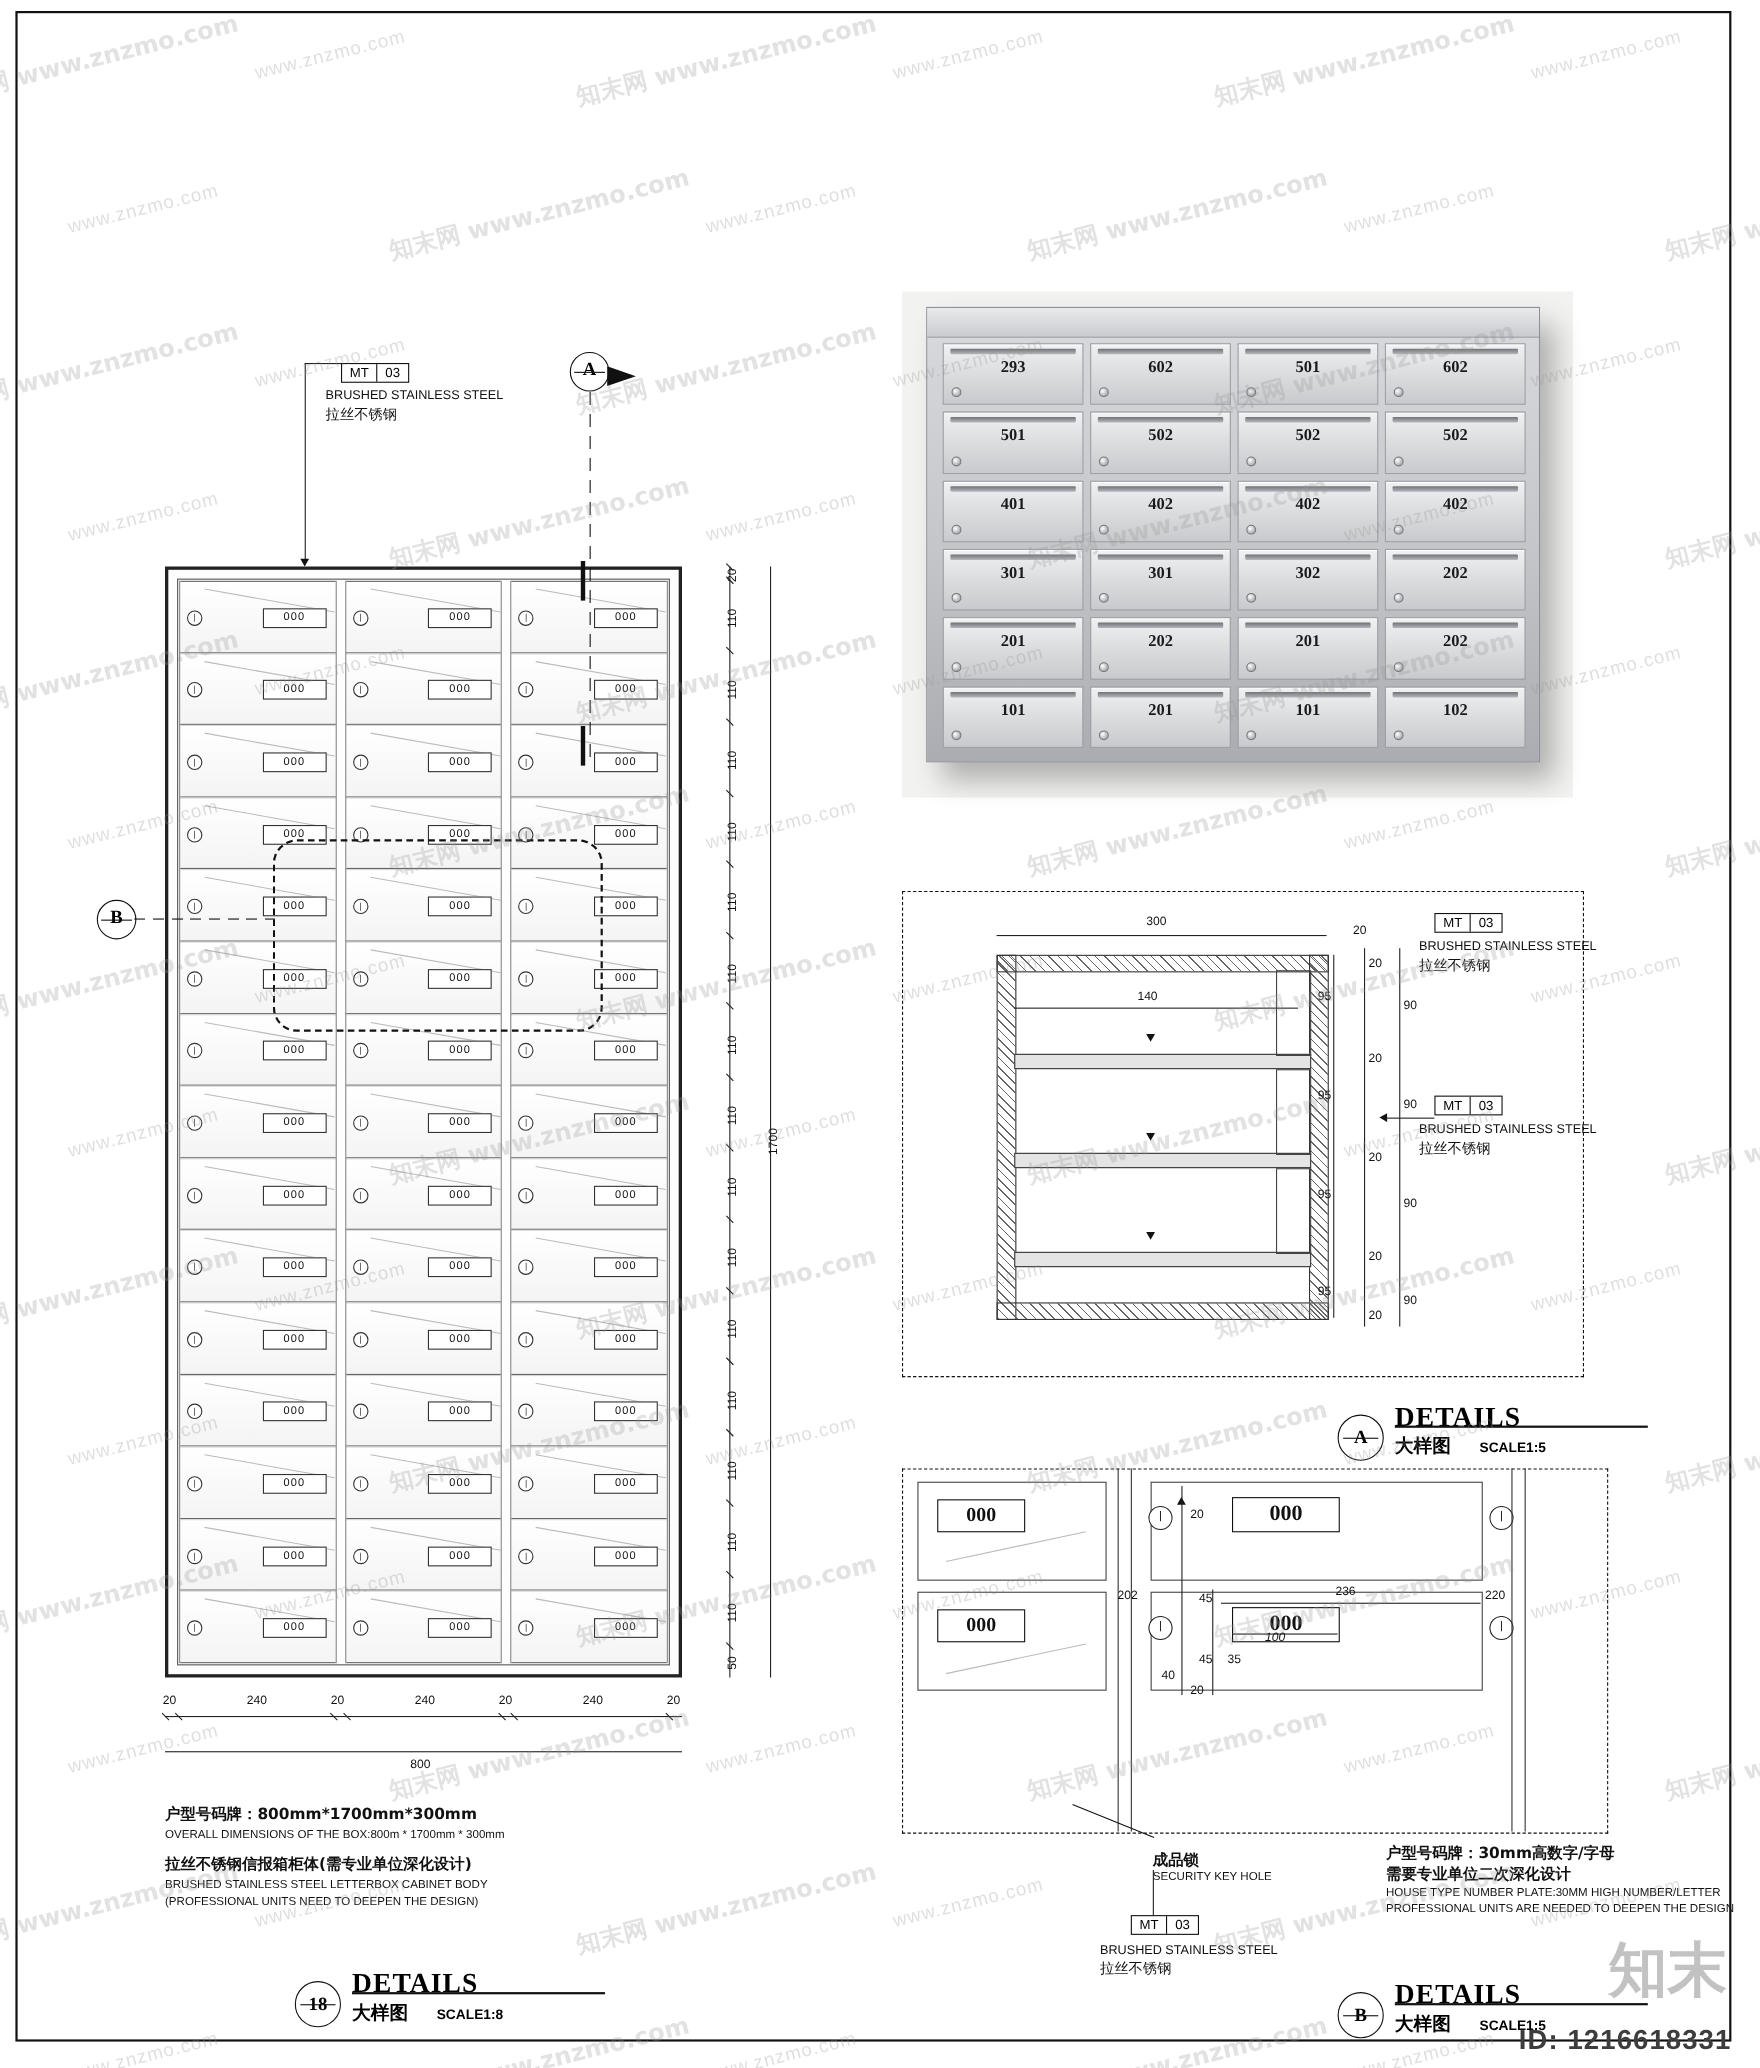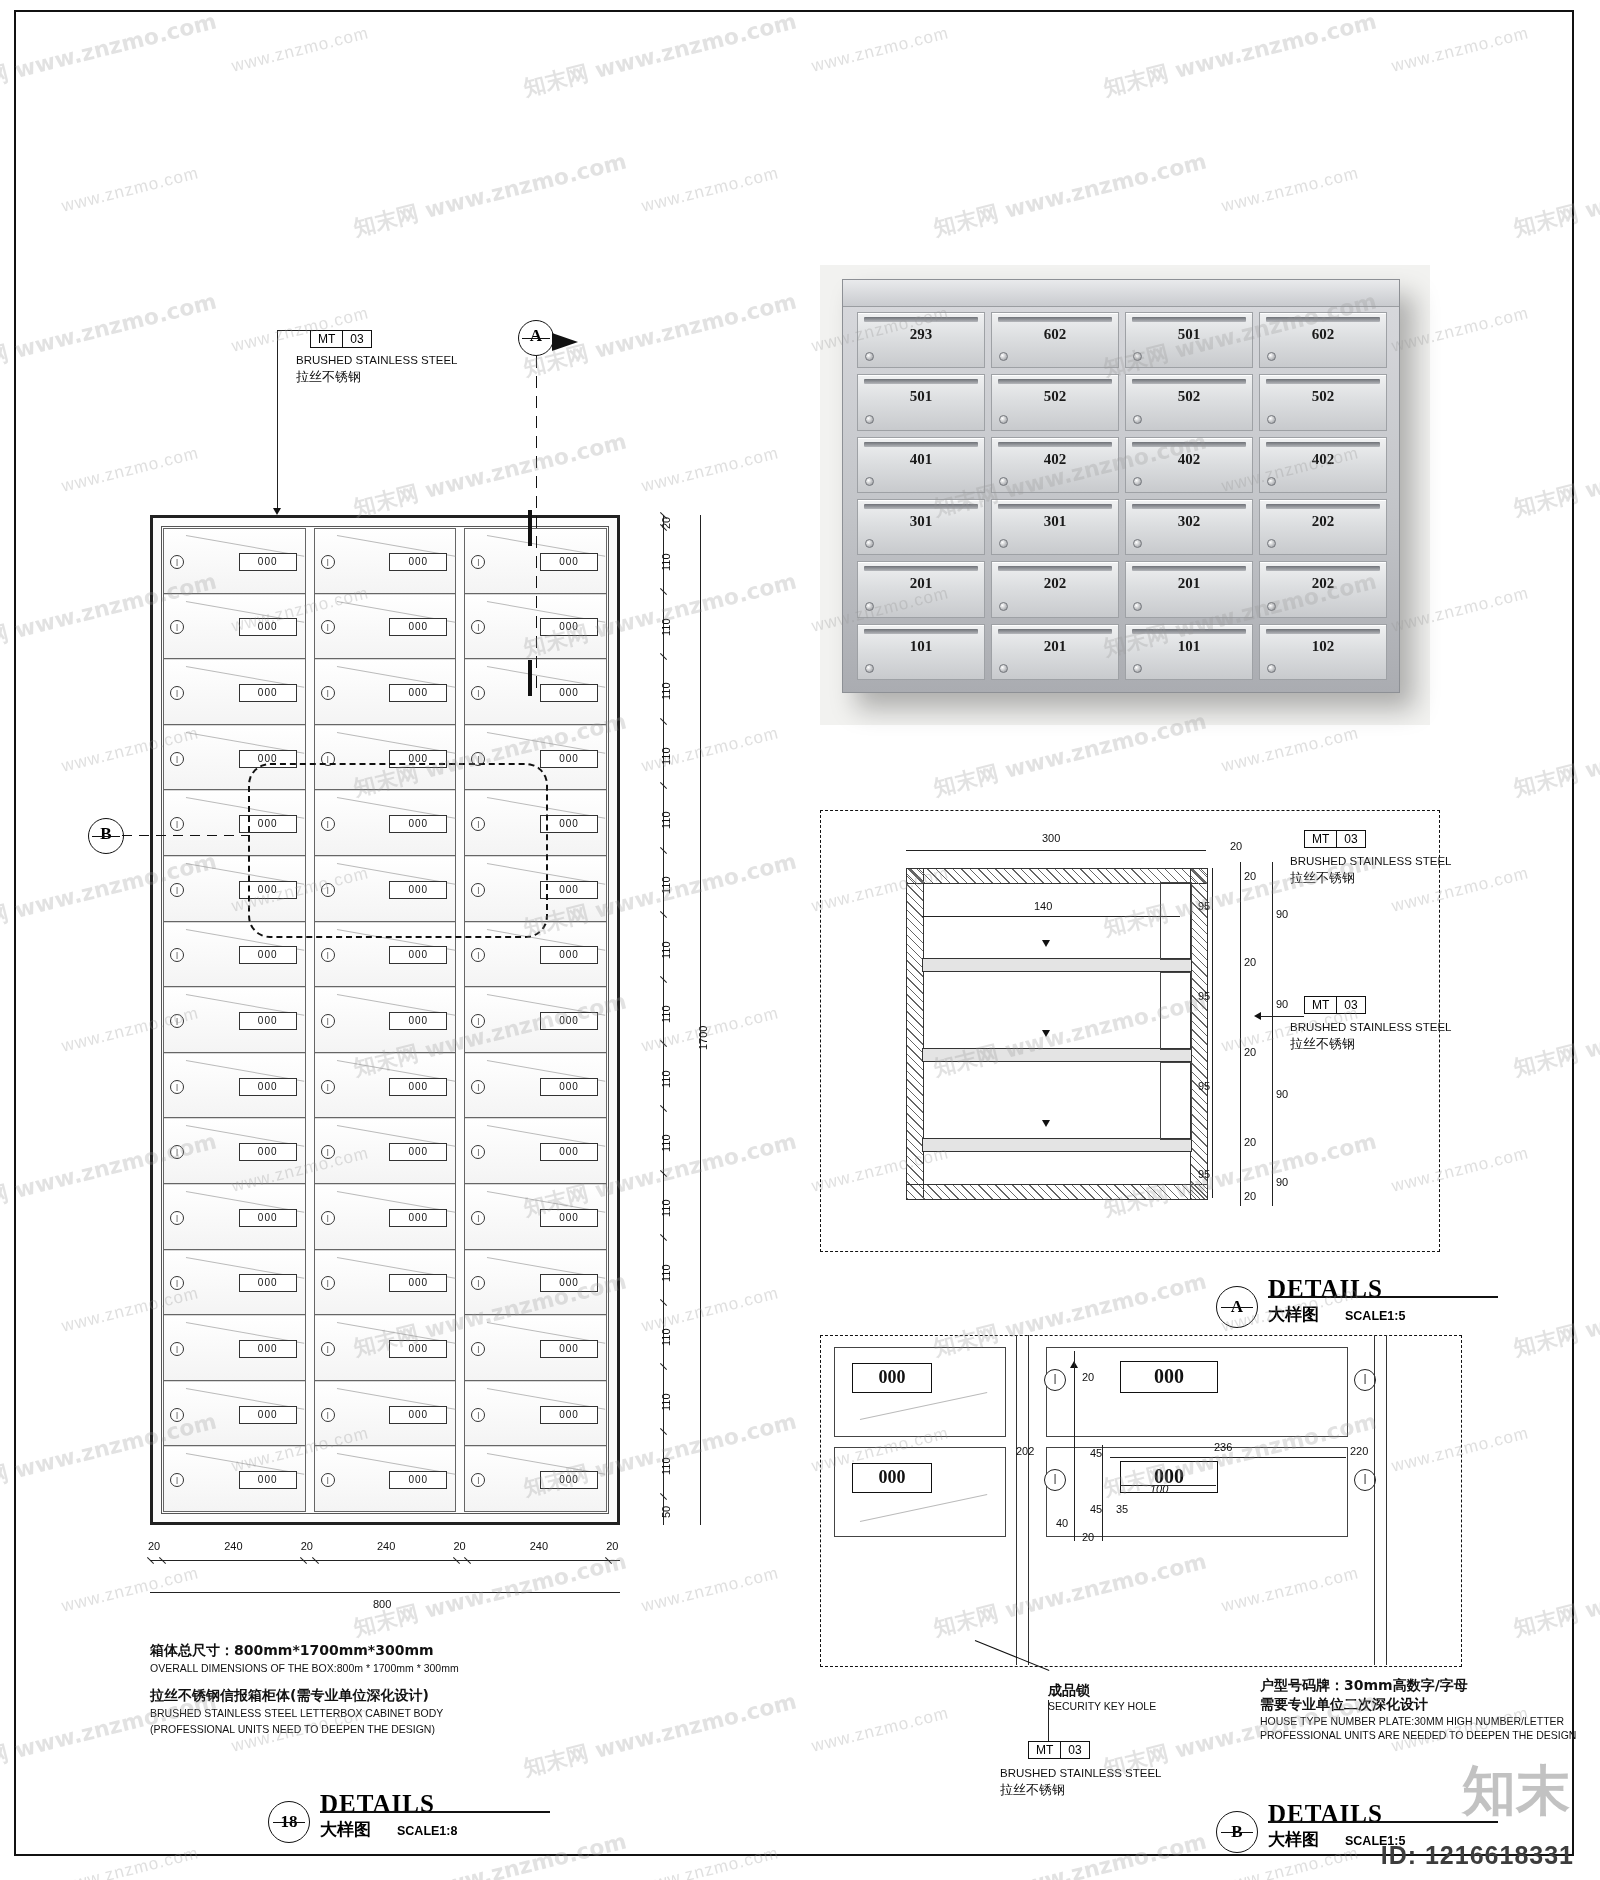--- a/index.html
+++ b/index.html
@@ -542,21 +542,21 @@
       <div class="tick" style="left: 451.5px; top: 1560px;"></div>
       <div class="dimtxt" style="left: 529.75px; top: 1540px;">240</div>
       <div class="tick" style="left: 463.25px; top: 1560px;"></div>
       <div class="dimtxt" style="left: 606.125px; top: 1540px;">20</div>
       <div class="tick" style="left: 604.25px; top: 1560px;"></div>
     </div>
   <div class="hline" style="left:150px;top:1592px;width:470px;"></div>
   <div class="dimtxt" style="left:373px;top:1598px;">800</div>
 
   <div class="notes" style="left:150px;top:1640px;width:430px;">
-    <div class="cn">箱体总尺寸：800mm*1700mm*300mm</div>
+    <div class="cn">户型号码牌：800mm*1700mm*300mm</div>
     <div class="en">OVERALL DIMENSIONS OF THE BOX:800m * 1700mm * 300mm</div>
     <div style="height:8px;"></div>
     <div class="cn">拉丝不锈钢信报箱柜体(需专业单位深化设计)</div>
     <div class="en">BRUSHED STAINLESS STEEL LETTERBOX CABINET BODY</div>
     <div class="en">(PROFESSIONAL UNITS NEED TO DEEPEN THE DESIGN)</div>
   </div>
 
   <div class="dettitle" style="left:268px;top:1790px;">
     <div class="circ">18</div>
     <div class="txtwrap">

